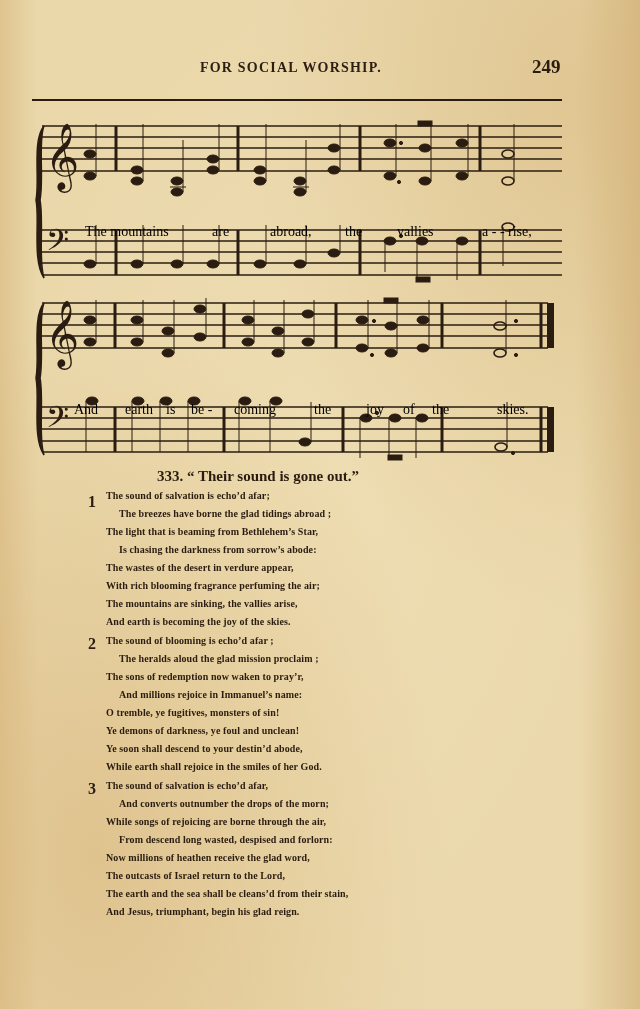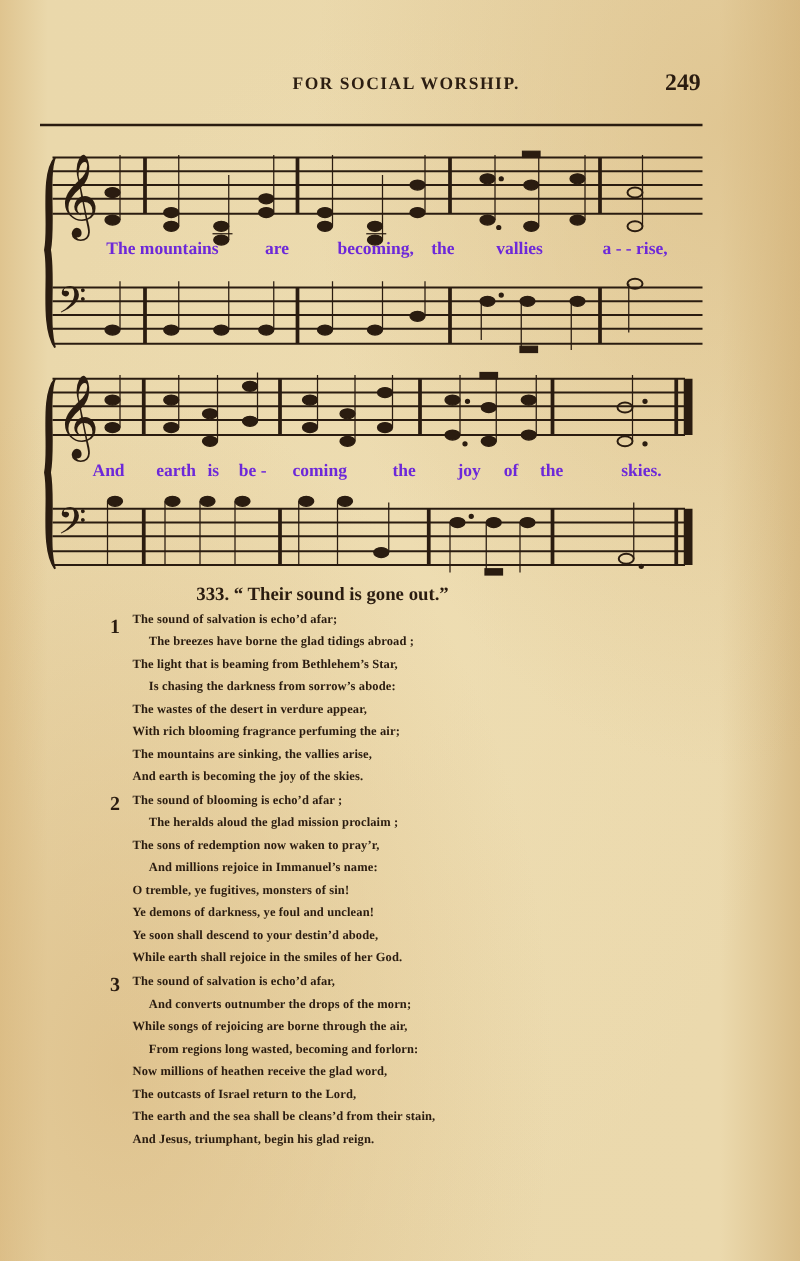--- a/index.html
+++ b/index.html
@@ -11,33 +11,33 @@
       radial-gradient(ellipse at 90% 10%, rgba(210,175,115,0.45) 0%, rgba(210,175,115,0) 40%),
       radial-gradient(ellipse at 50% 50%, rgba(240,224,182,0.6) 0%, rgba(240,224,182,0) 70%),
       linear-gradient(90deg, #dfc48f 0%, #ead8ab 6%, #ebd9ad 90%, #d9bd88 100%);
     font-family:"Liberation Serif", "DejaVu Serif", serif;
     color:#2a1c10;
     position:relative;
   }
   .header { position:absolute; top:56px; left:0; width:640px; height:30px; }
   .running-head {
     position:absolute; left:200px; top:4px;
-    font-size:14px; font-weight:bold; letter-spacing:1.2px; color:#2c1e12;margin-left:34px;
+    font-size:14px; font-weight:bold; letter-spacing:1.2px; color:#2c1e12;
   }
   .page-number {
     position:absolute; left:532px; top:0px;
     font-size:19px; font-weight:bold; color:#2a1c10;text-align:center;
   }
   .head-rule {
     position:absolute; left:32px; top:99px; width:530px; height:2px; background:#2a1c10;
   }
   .music { position:absolute; left:0; top:0; width:640px; height:470px; }
   .music svg { position:absolute; left:0; top:0; }
   .lyric {
-    position:absolute; font-size:14px; font-weight:bold; color:#6d28d9; white-space:nowrap;
+    position:absolute; font-size:14px; font-weight:normal; color:#000000; white-space:nowrap;margin-top:32px;
   }
   .hymn { position:absolute; left:0; top:468px; width:640px; }
   .hymn-title {
     position:absolute; left:157px; top:0px; font-size:15px; font-weight:bold; white-space:nowrap;
   }
   .line {
     position:absolute; font-size:10px; font-weight:bold; white-space:nowrap; color:#2a1c10;
     letter-spacing:0.1px;
   }
   .vnum { position:absolute; font-size:16px; font-weight:bold; }
@@ -255,21 +255,21 @@
         <ellipse cx="501" cy="447" rx="6" ry="4" fill="none" stroke-width="1.6"></ellipse>
           <line x1="507" y1="447" x2="507" y2="402"></line>
           <circle cx="513" cy="453" r="1.6"></circle>
       </g>
     </g>
   </svg>
 
   <div>
     <span class="lyric" style="left:85px;top:192px">The mountains</span>
     <span class="lyric" style="left:212px;top:192px">are</span>
-    <span class="lyric" style="left:270px;top:192px">becoming,</span>
+    <span class="lyric" style="left:270px;top:192px">abroad,</span>
     <span class="lyric" style="left:345px;top:192px">the</span>
     <span class="lyric" style="left:397px;top:192px">vallies</span>
     <span class="lyric" style="left:482px;top:192px">a - - rise,</span>
   </div>
 
   <div>
     <span class="lyric" style="left:74px;top:370px">And</span>
     <span class="lyric" style="left:125px;top:370px">earth</span>
     <span class="lyric" style="left:166px;top:370px">is</span>
     <span class="lyric" style="left:191px;top:370px">be -</span>
@@ -302,18 +302,18 @@
   <span class="line" style="left:119px;top:221px">And millions rejoice in Immanuel’s name:</span>
   <span class="line" style="left:106px;top:239px">O tremble, ye fugitives, monsters of sin!</span>
   <span class="line" style="left:106px;top:257px">Ye demons of darkness, ye foul and unclean!</span>
   <span class="line" style="left:106px;top:275px">Ye soon shall descend to your destin’d abode,</span>
   <span class="line" style="left:106px;top:293px">While earth shall rejoice in the smiles of her God.</span>
 
   <span class="vnum" style="left:88px;top:312px">3</span>
   <span class="line" style="left:106px;top:312px">The sound of salvation is echo’d afar,</span>
   <span class="line" style="left:119px;top:330px">And converts outnumber the drops of the morn;</span>
   <span class="line" style="left:106px;top:348px">While songs of rejoicing are borne through the air,</span>
-  <span class="line" style="left:119px;top:366px">From regions long wasted, becoming and forlorn:</span>
+  <span class="line" style="left:119px;top:366px">From descend long wasted, despised and forlorn:</span>
   <span class="line" style="left:106px;top:384px">Now millions of heathen receive the glad word,</span>
   <span class="line" style="left:106px;top:402px">The outcasts of Israel return to the Lord,</span>
   <span class="line" style="left:106px;top:420px">The earth and the sea shall be cleans’d from their stain,</span>
   <span class="line" style="left:106px;top:438px">And Jesus, triumphant, begin his glad reign.</span>
 </div>
 
 </body></html>

